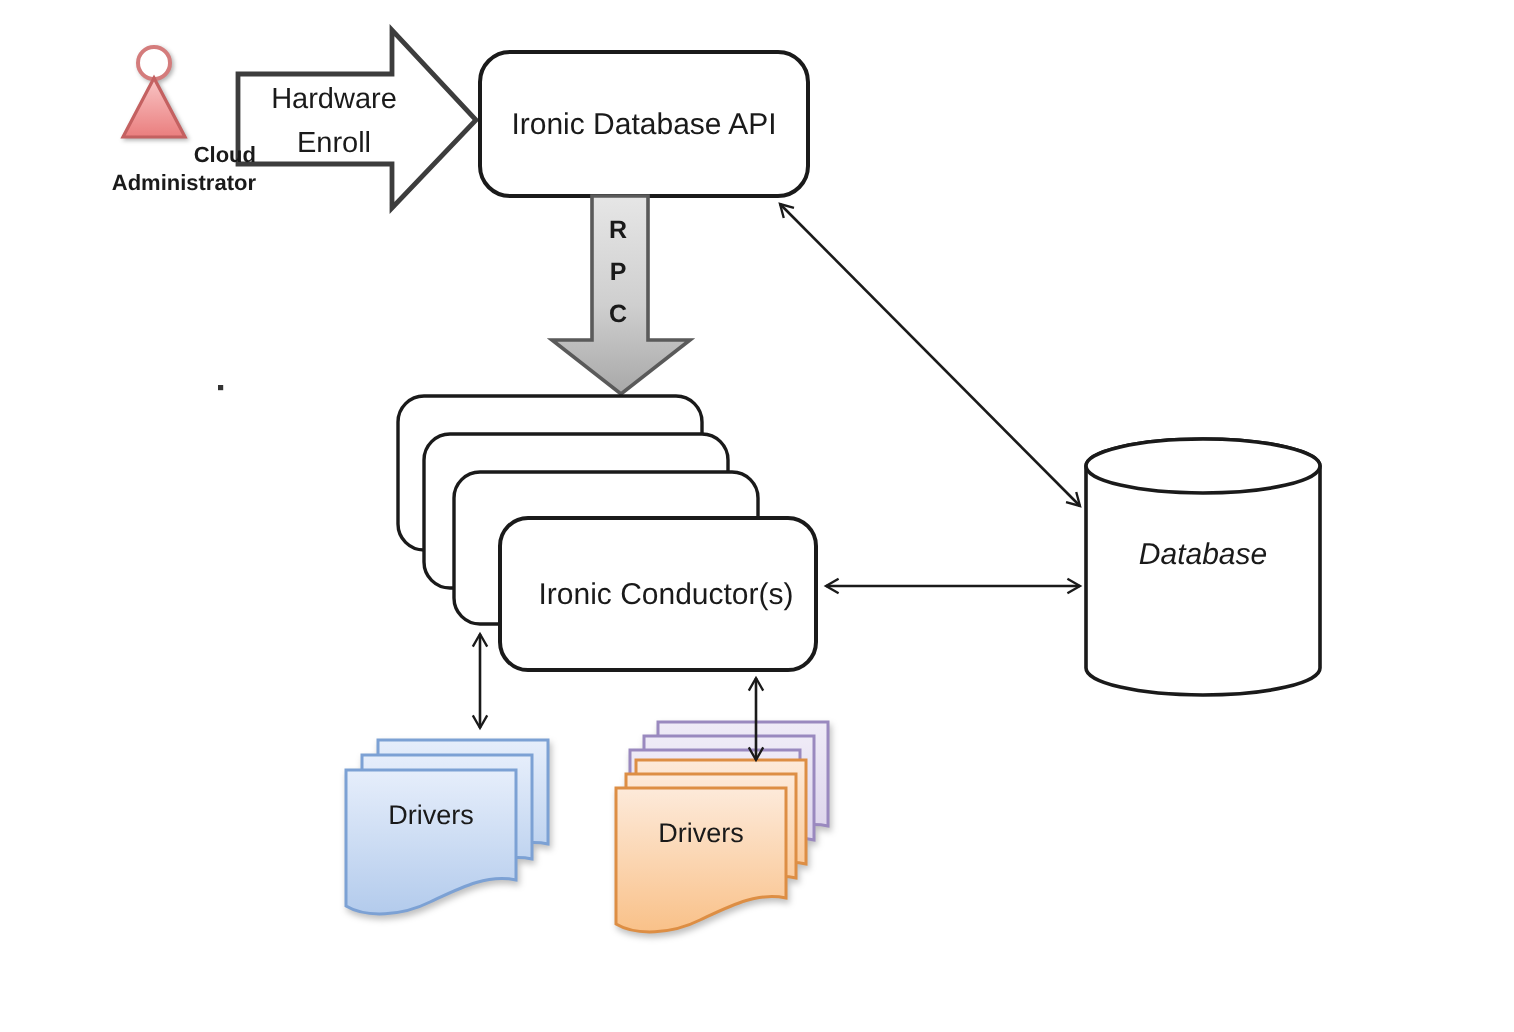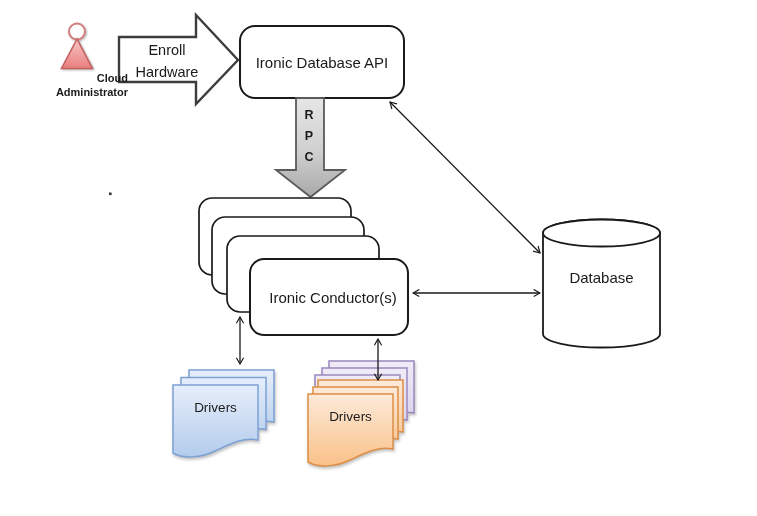--- a/index.html
+++ b/index.html
@@ -9,21 +9,21 @@
     background:#ffffff;
     font-family:"Liberation Sans", sans-serif;
     color:#1a1a1a;
     overflow:hidden;
   }
   .canvas svg{position:absolute;left:0;top:0;}
   .lbl{position:absolute;display:flex;align-items:center;justify-content:center;
        text-align:center;color:#1a1a1a;}
   .lbl-api{left:240px;top:26px;width:164px;height:72px;font-size:15px;}
   .lbl-conductor{left:250px;top:259px;width:166px;height:76px;font-size:15px;}
-  .lbl-database{left:543px;top:221px;width:117px;height:113px;font-size:15px;}
+  .lbl-database{left:543px;top:221px;width:117px;height:113px;font-size:15px;font-style:italic;}
   .lbl-enroll{left:118px;top:40px;width:98px;display:block;font-size:14.5px;line-height:21.5px;}
   .lbl-actor{left:26px;top:72px;width:102px;display:block;font-size:11px;font-weight:bold;line-height:13.5px;text-align:right;}
   .lbl-rpc{left:295px;top:105px;width:28px;display:block;font-size:12.5px;font-weight:600;line-height:21px;}
   .lbl-drivers-blue{left:173px;top:385px;width:85px;height:44px;font-size:13.5px;}
   .lbl-drivers-orange{left:308px;top:394px;width:85px;height:44px;font-size:13.5px;}
   .shadowed{filter:drop-shadow(1.5px 2px 1.5px rgba(0,0,0,0.25));}
   .softshadow{filter:drop-shadow(1px 1.5px 1px rgba(0,0,0,0.30));}
 </style>
 </head>
 <body>
@@ -106,22 +106,22 @@
 
     <rect x="109" y="192.5" width="2.6" height="2.6" fill="#333333"></rect>
   </svg>
 
   <div class="lbl lbl-actor">
     <div>Cloud</div>
     <div>Administrator</div>
   </div>
 
   <div class="lbl lbl-enroll">
+    <div>Hardware</div>
     <div>Enroll</div>
-    <div>Hardware</div>
   </div>
 
   <div class="lbl lbl-api">Ironic Database API</div>
 
   <div class="lbl lbl-rpc">
     <div>R</div>
     <div>P</div>
     <div>C</div>
   </div>
 

